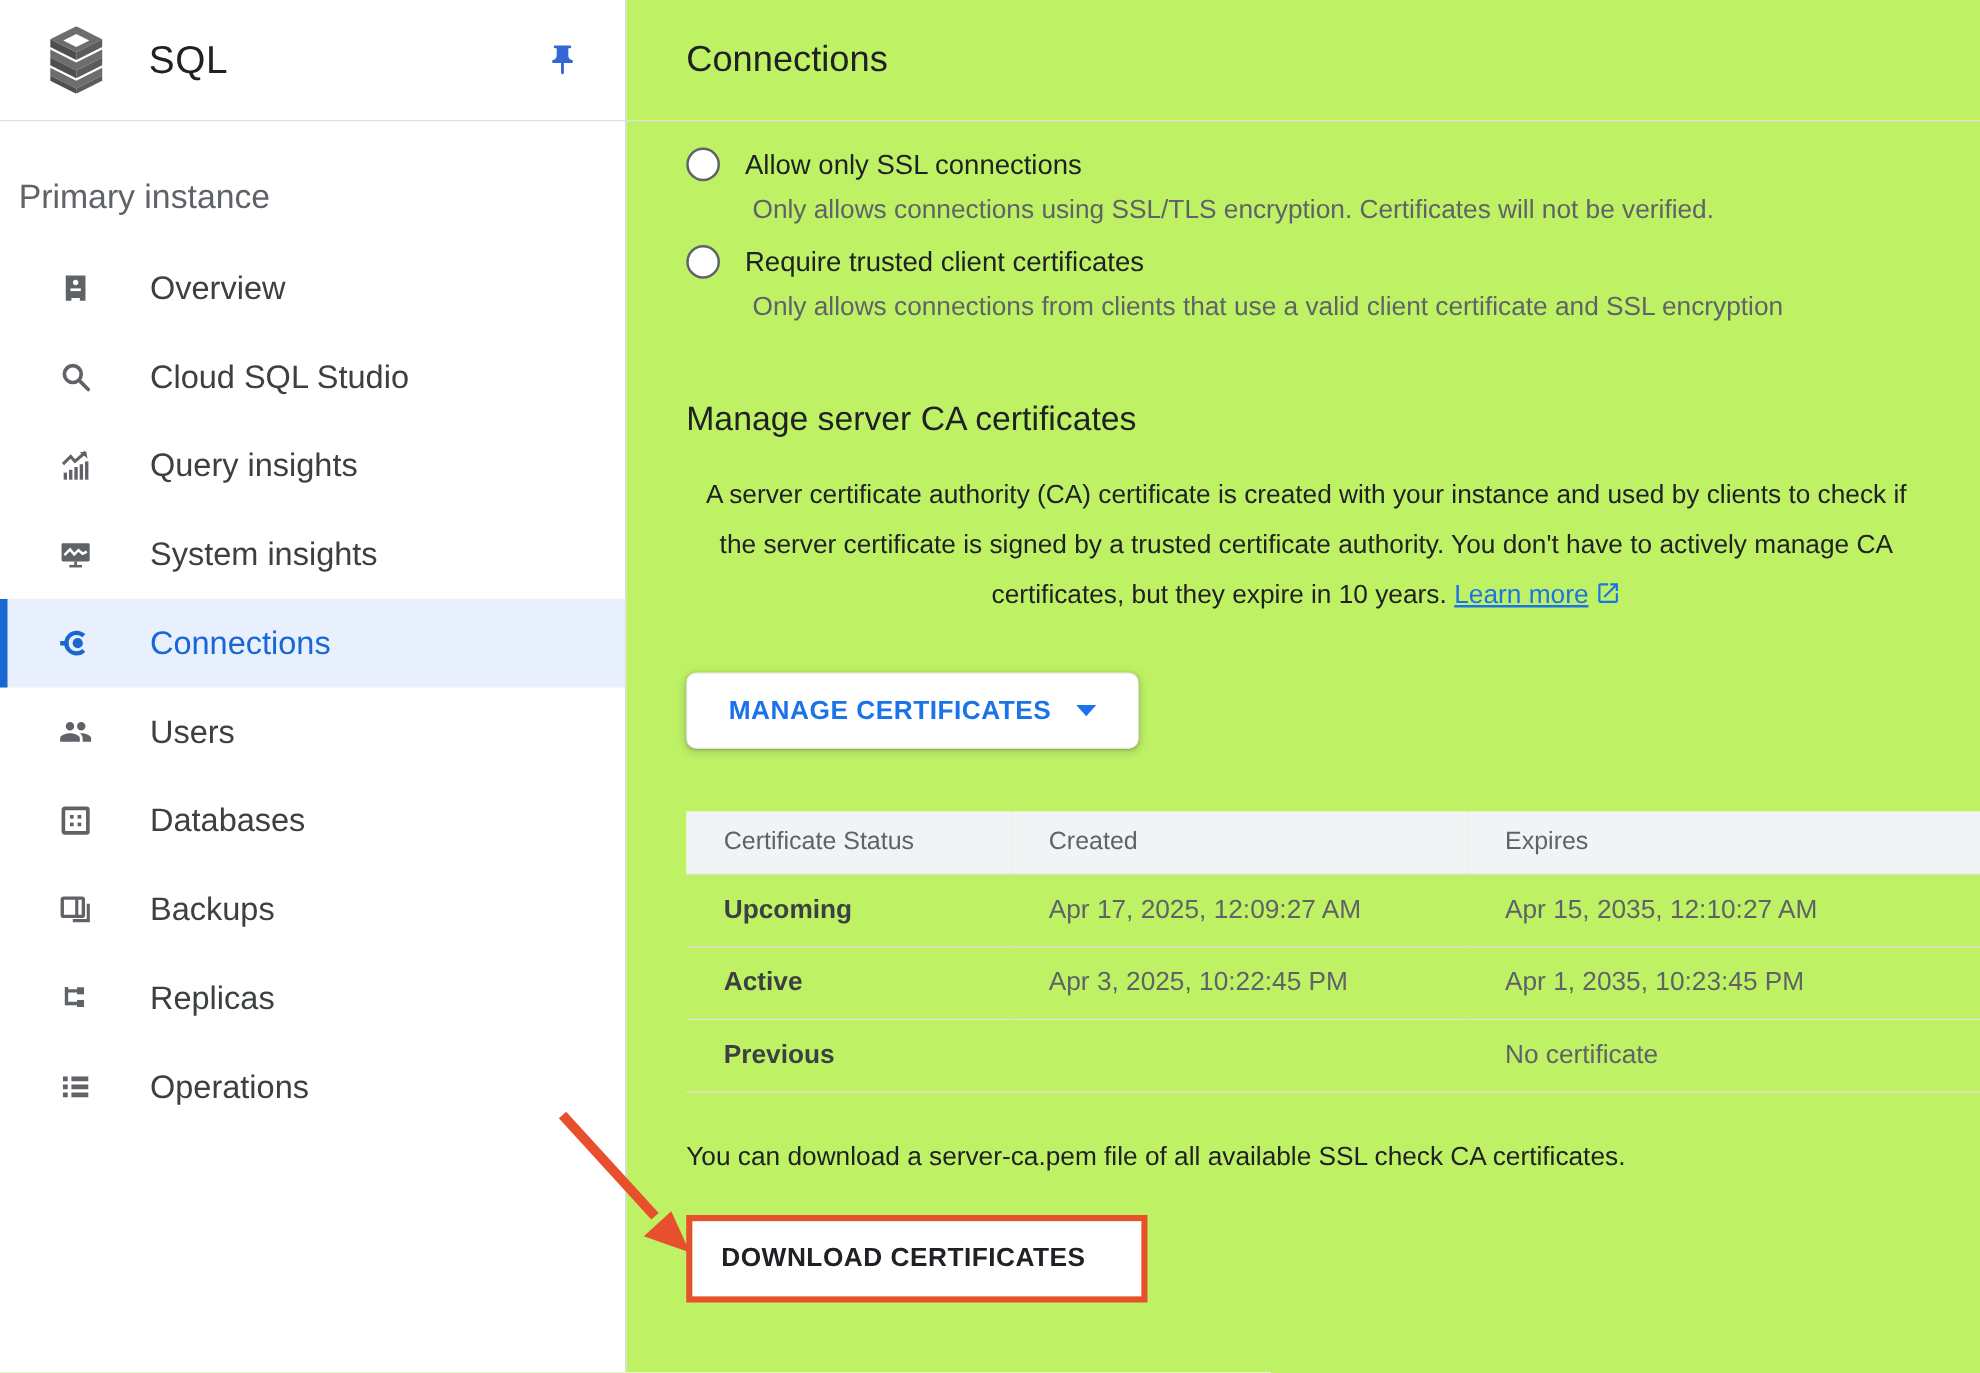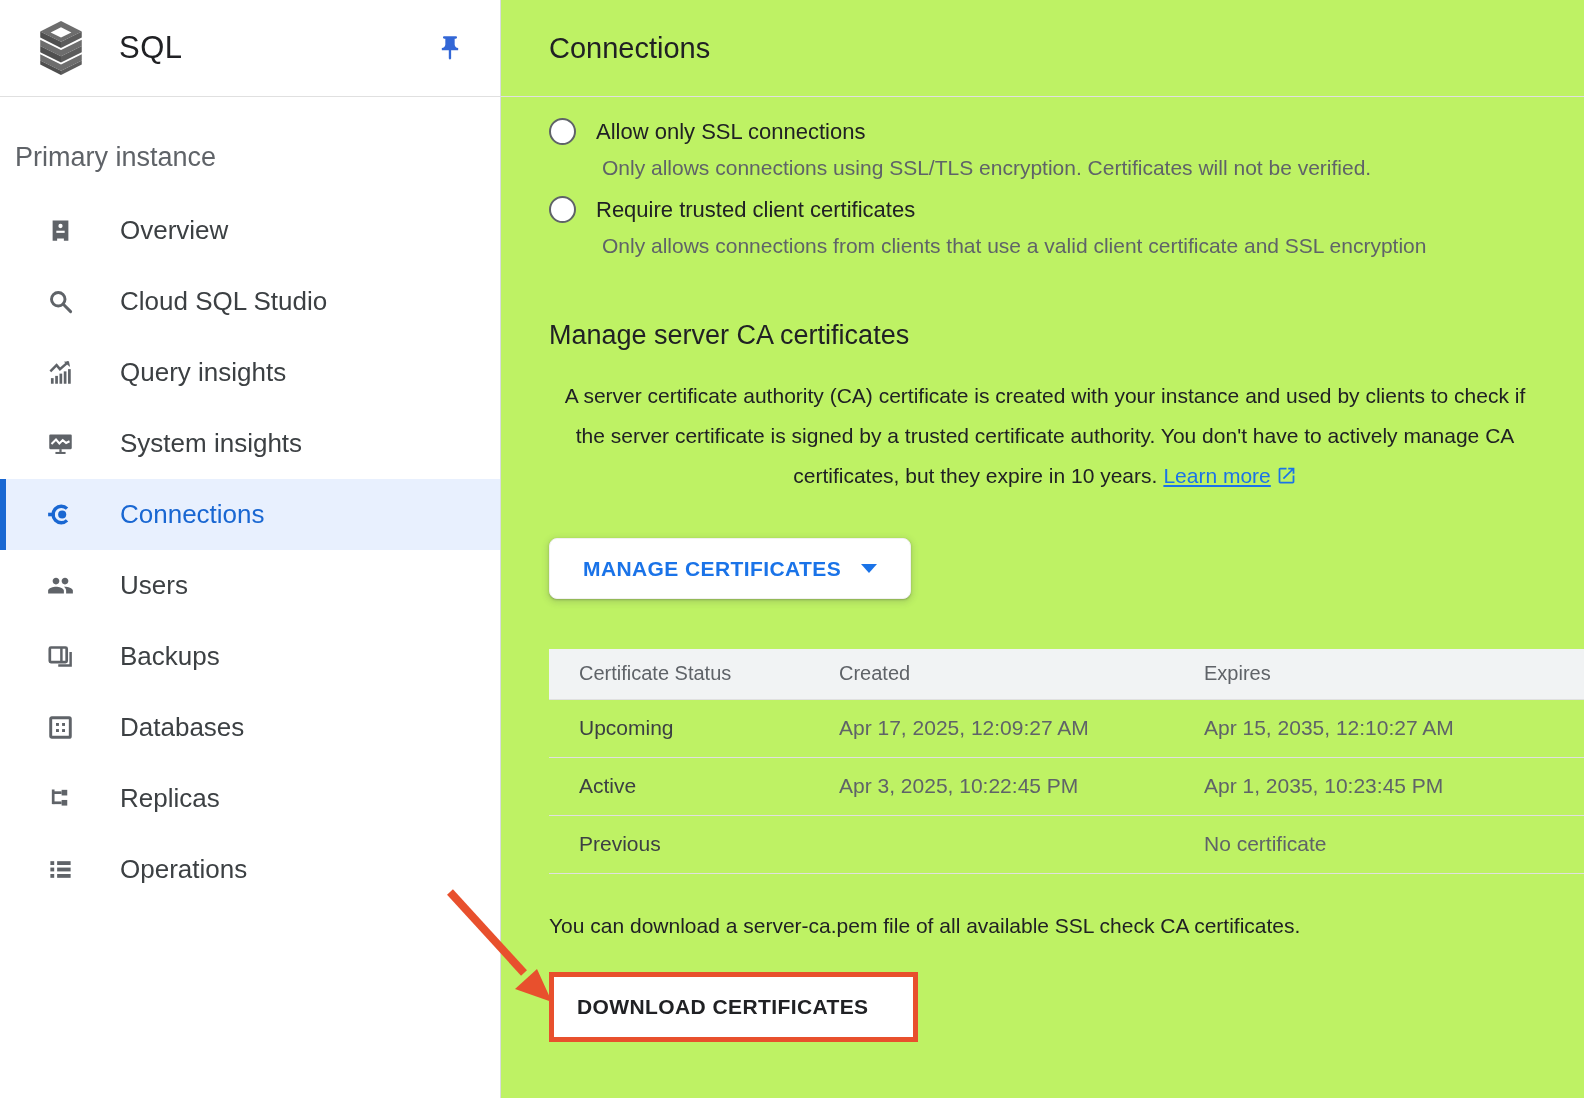--- a/index.html
+++ b/index.html
@@ -42,21 +42,21 @@
     box-shadow:0 1px 2px rgba(60,64,67,.3), 0 2px 6px 2px rgba(60,64,67,.15);
     color:#1a73e8; font-size:21px; font-weight:700; letter-spacing:0.4px; font-family:inherit; }
   .caret { margin-left:20px; width:0; height:0; border-left:8px solid transparent; border-right:8px solid transparent; border-top:9px solid #1a73e8; }
 
   .cert-table { margin-top:50px; width:100%; border-collapse:collapse; table-layout:fixed; }
   .cert-table col.c1 { width:260px; }
   .cert-table col.c2 { width:365px; }
   .cert-table th { background:#f1f3f4; height:50px; text-align:left; font-weight:400; font-size:20px; color:#5f6368; padding-left:30px; }
   .cert-table td { height:58px; border-top:1px solid #e0e0e0; font-size:21px; padding-left:30px; }
   .cert-table tr:last-child td { border-bottom:1px solid #e0e0e0; }
-  td.status { font-weight:400; color:#3c4043; }
+  td.status { font-weight:700; color:#3c4043; }
   td.date { color:#5f6368; }
 
   .download-note { margin-top:40px; font-size:21px; color:#202124; }
   .annotation-box { margin-top:34px; display:inline-block; border:5px solid #e8502d; background:#fff; }
   .download-btn { display:block; background:#fff; border:none; cursor:pointer; font-family:inherit;
     padding:18px 44px 18px 23px; font-size:21px; font-weight:700; letter-spacing:0.4px; color:#202124; }
 
   .annotation-arrow { position:absolute; left:438px; top:878px; width:130px; height:135px; pointer-events:none; }
 </style>
 </head>
@@ -134,35 +134,35 @@
         <span class="label">Connections</span>
       </div>
       <div class="nav-item">
         <svg class="icon" viewBox="0 0 24 24">
           <path fill="#5f6368" d="M16 11c1.66 0 2.99-1.34 2.99-3S17.66 5 16 5c-1.66 0-3 1.34-3 3s1.34 3 3 3zm-8 0c1.66 0 2.99-1.34 2.99-3S9.66 5 8 5C6.34 5 5 6.34 5 8s1.34 3 3 3zm0 2c-2.33 0-7 1.17-7 3.5V19h14v-2.5c0-2.33-4.67-3.5-7-3.5zm8 0c-.29 0-.62.02-.97.05 1.16.84 1.97 1.97 1.97 3.45V19h6v-2.5c0-2.33-4.67-3.5-7-3.5z"></path>
         </svg>
         <span class="label">Users</span>
       </div>
       <div class="nav-item">
         <svg class="icon" viewBox="0 0 24 24">
-          <rect x="2.5" y="4" width="15" height="13" rx="1" fill="none" stroke="#5f6368" stroke-width="2.4"></rect>
-          <line x1="12.8" y1="4" x2="12.8" y2="17" stroke="#5f6368" stroke-width="2.2"></line>
-          <path d="M21 8v12h-11" fill="none" stroke="#5f6368" stroke-width="2.2"></path>
-        </svg>
-        <span class="label">Backups</span>
-      </div>
-      <div class="nav-item">
-        <svg class="icon" viewBox="0 0 24 24">
           <rect x="3.3" y="3.3" width="17.4" height="17.4" rx="1" fill="none" stroke="#5f6368" stroke-width="2.6"></rect>
           <rect x="8" y="8" width="2.6" height="2.6" fill="#5f6368"></rect>
           <rect x="13.4" y="8" width="2.6" height="2.6" fill="#5f6368"></rect>
           <rect x="8" y="13.4" width="2.6" height="2.6" fill="#5f6368"></rect>
           <rect x="13.4" y="13.4" width="2.6" height="2.6" fill="#5f6368"></rect>
         </svg>
         <span class="label">Databases</span>
+      </div>
+      <div class="nav-item">
+        <svg class="icon" viewBox="0 0 24 24">
+          <rect x="2.5" y="4" width="15" height="13" rx="1" fill="none" stroke="#5f6368" stroke-width="2.4"></rect>
+          <line x1="12.8" y1="4" x2="12.8" y2="17" stroke="#5f6368" stroke-width="2.2"></line>
+          <path d="M21 8v12h-11" fill="none" stroke="#5f6368" stroke-width="2.2"></path>
+        </svg>
+        <span class="label">Backups</span>
       </div>
       <div class="nav-item">
         <svg class="icon" viewBox="0 0 24 24">
           <line x1="5.5" y1="4" x2="5.5" y2="17" stroke="#5f6368" stroke-width="2.4"></line>
           <line x1="5.5" y1="6.8" x2="13" y2="6.8" stroke="#5f6368" stroke-width="2.4"></line>
           <line x1="5.5" y1="15.8" x2="13" y2="15.8" stroke="#5f6368" stroke-width="2.4"></line>
           <rect x="13" y="4.3" width="5" height="5" fill="#5f6368"></rect>
           <rect x="13" y="13.3" width="5" height="5" fill="#5f6368"></rect>
         </svg>
         <span class="label">Replicas</span>

